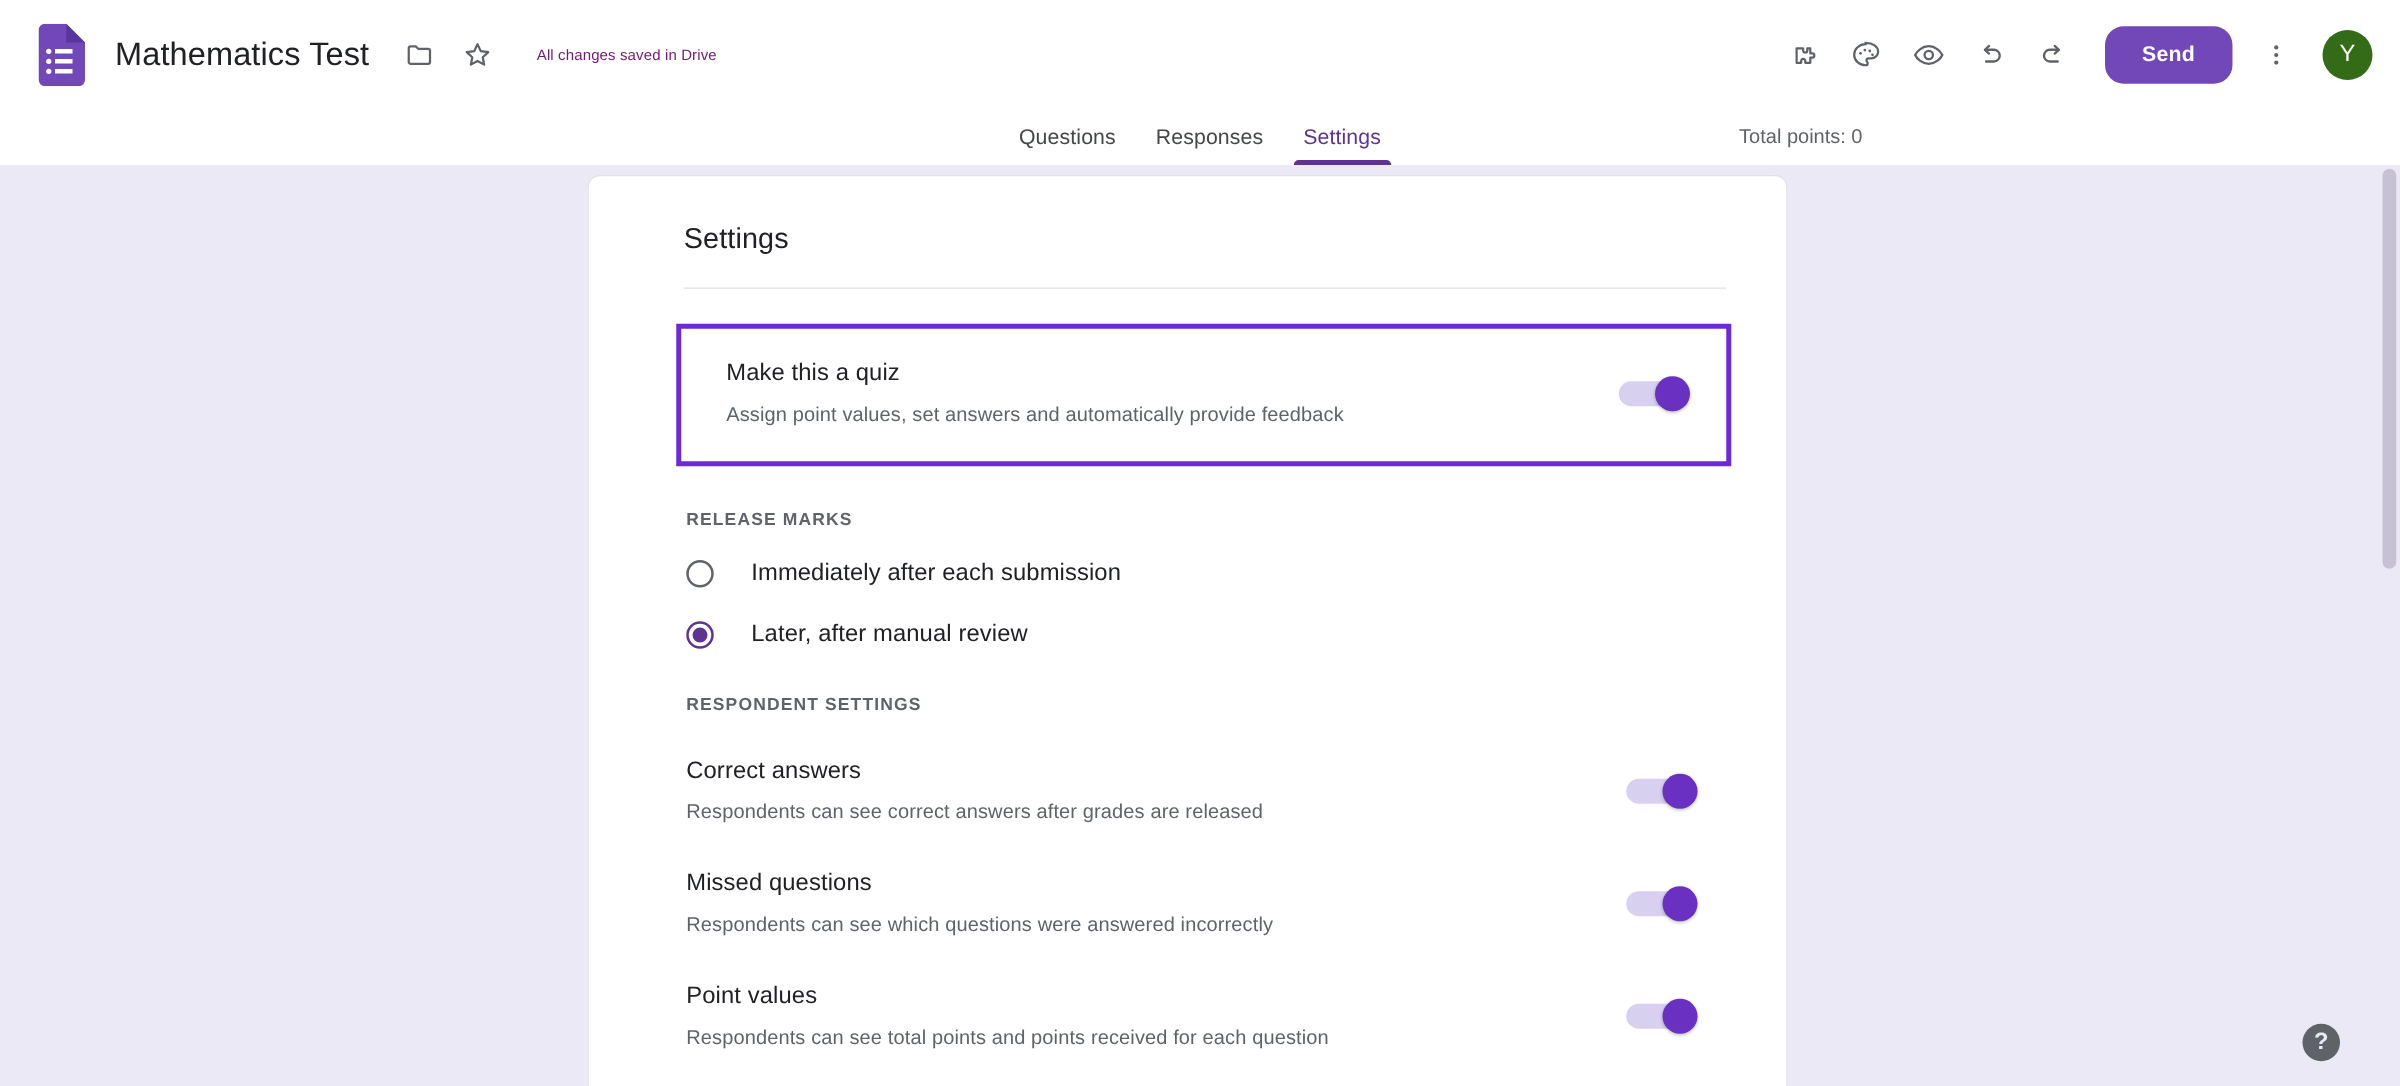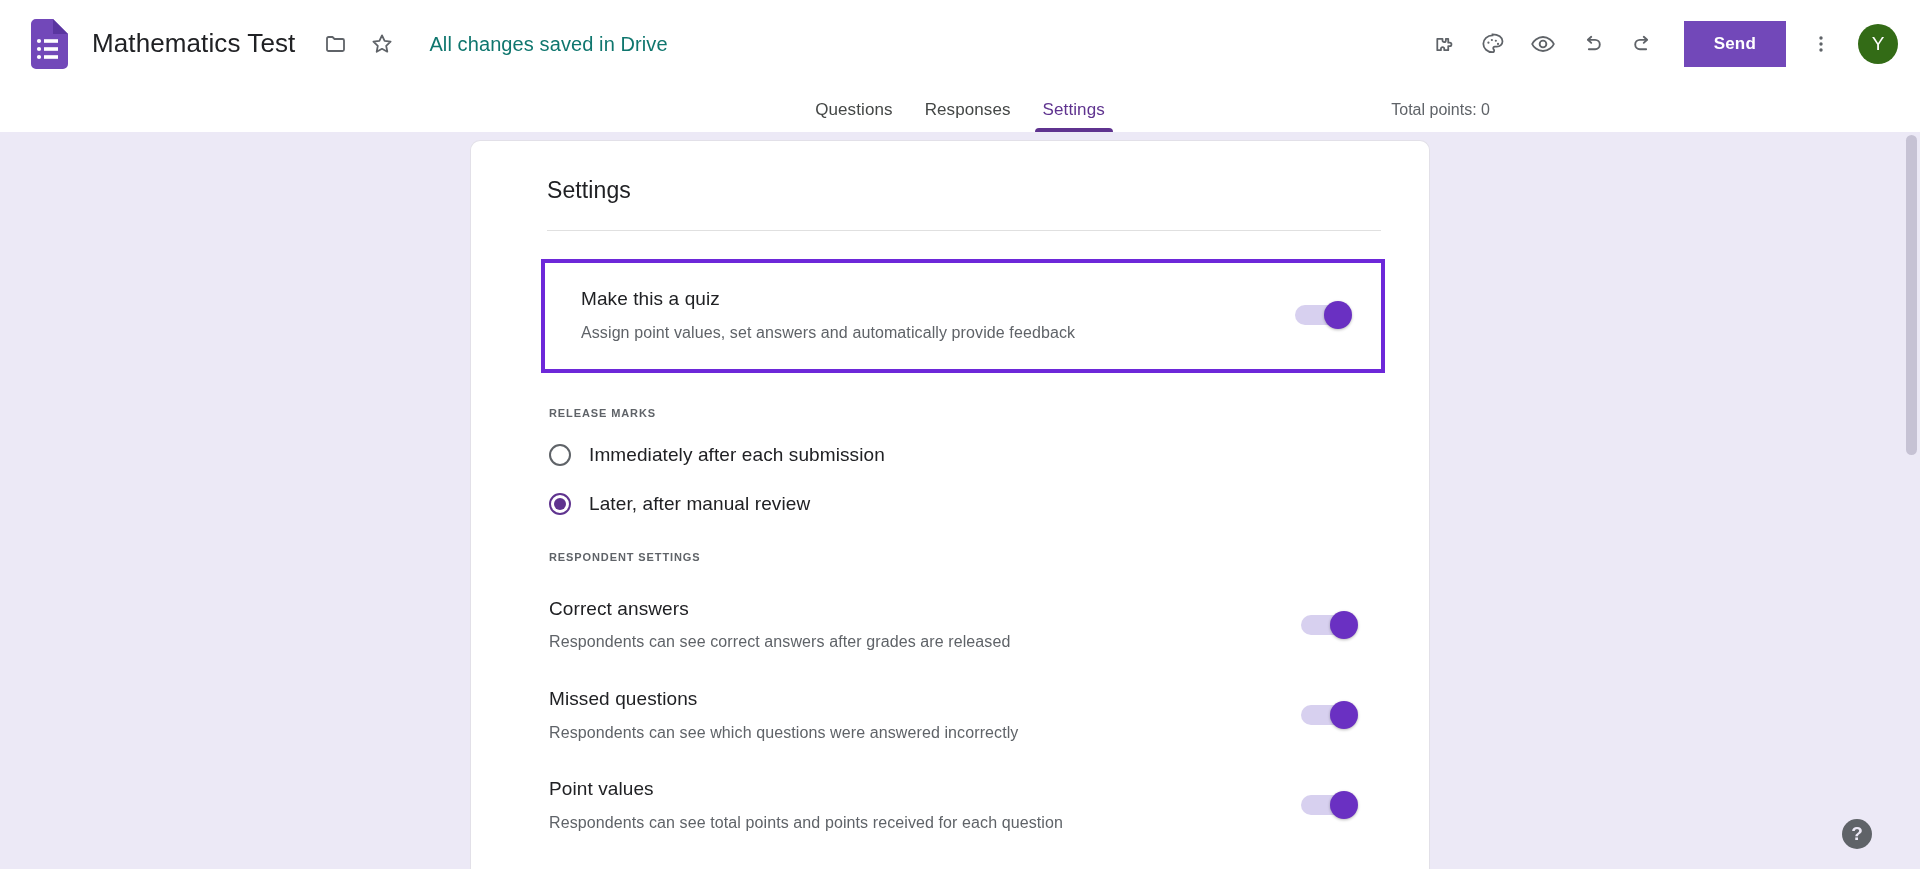--- a/index.html
+++ b/index.html
@@ -53,38 +53,38 @@
     align-items: center;
     justify-content: center;
     flex: 0 0 auto;
     background: transparent;
     border: none;
     cursor: pointer;
   }
   .move-btn { margin-left: 18px; }
   .star-btn { margin-left: 4px; }
   .save-status {
-    font-size: 20px;
-    color: #0f766e;
+    font-size: 12px;
+    color: #701a75;
     margin-left: 26px;
     white-space: nowrap;
     letter-spacing: 0.1px;
   }
   .topbar-spacer { flex: 1 1 auto; }
   .topbar-right {
     display: flex;
     align-items: center;
     flex: 0 0 auto;
     gap: 8px;
   }
   .send-btn {
     background: #7248b9;
     color: #ffffff;
     border: none;
-    border-radius: 0;
+    border-radius: 15px;
     height: 46px;
     padding: 0 30px;
     font-size: 17px;
     font-weight: bold;
     letter-spacing: 0.2px;
     cursor: pointer;
     font-family: "Liberation Sans", sans-serif;
     margin-left: 12px;
     margin-right: 6px;
   }
@@ -222,21 +222,21 @@
     height: 28px;
     border-radius: 50%;
     background: #6a30c2;
     top: -4px;
     right: -1px;
     box-shadow: 0 1px 3px rgba(0,0,0,0.28);
   }
 
   
   .section-label {
-    font-size: 11px;
+    font-size: 14px;
     font-weight: bold;
     color: #5f6368;
     letter-spacing: 0.9px;
     margin: 34px 0 0 36px;
   }
   .radio-row {
     display: flex;
     align-items: flex-start;
     margin: 24px 0 0 36px;
     cursor: pointer;
@@ -255,21 +255,21 @@
   .radio.checked::after {
     content: "";
     position: absolute;
     width: 12px;
     height: 12px;
     border-radius: 50%;
     background: #5f338f;
     top: 3px;
     left: 3px;
   }
-  .radio-text { margin-left: 18px; }
+  .radio-text { margin-left: 30px; }
 
   .setting-row {
     display: flex;
     align-items: center;
     justify-content: space-between;
     margin: 34px 22px 0 36px;
   }
 
   
   .scrollbar-track {

